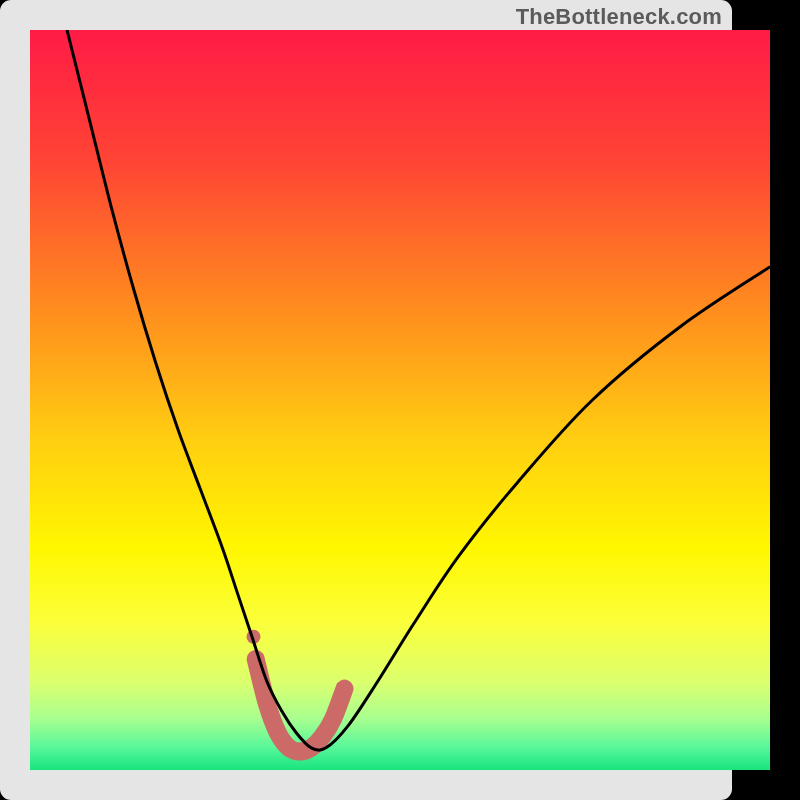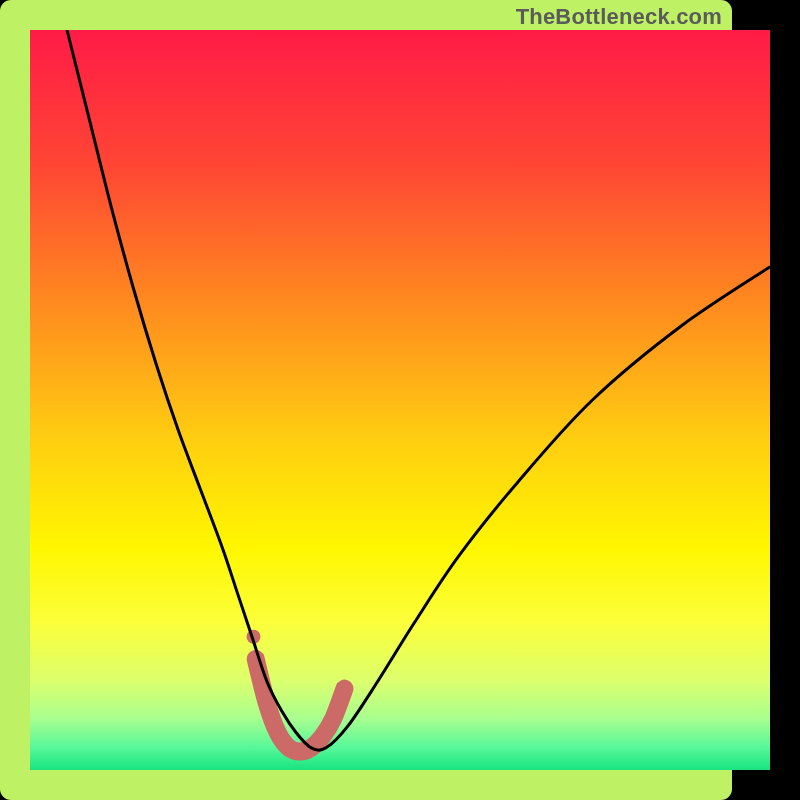--- a/index.html
+++ b/index.html
@@ -10,21 +10,21 @@
     background: #000;
     overflow: hidden;
     font-family: Arial, Helvetica, sans-serif;
   }
   .frame {
     position: absolute;
     top: 0;
     left: 0;
     width: 732px;
     height: 800px;
-    background: #bef264;
+    background: #e5e5e5;
     border-radius: 11px;
   }
   .plot {
     position: absolute;
     top: 30px;
     left: 30px;
     width: 740px;
     height: 740px;
     overflow: hidden;
   }

